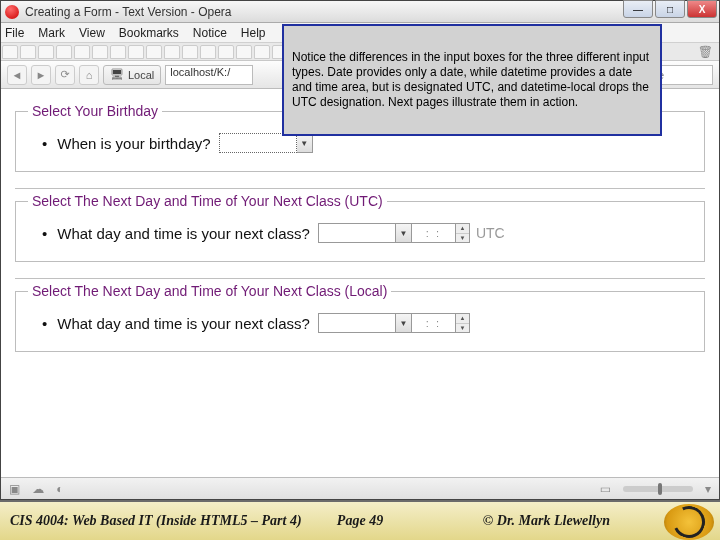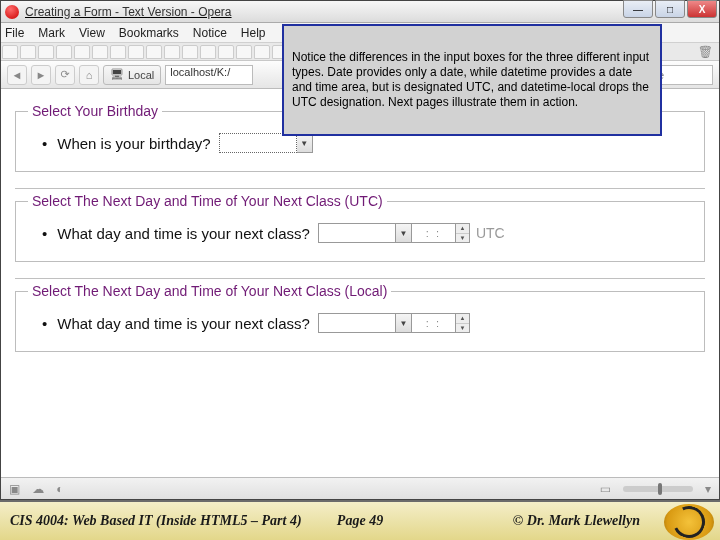--- a/index.html
+++ b/index.html
@@ -1,20 +1,20 @@
 <!DOCTYPE html>
 <html><head>
 <meta charset="utf-8">
 <style>
   * { box-sizing: border-box; margin: 0; padding: 0; }
   body { font-family: Arial, sans-serif; font-size: 12px; background: #5a7ba8; width: 720px; height: 540px; overflow: hidden; position: relative; }
 
   
   .window { position: absolute; top: 0; left: 0; right: 0; bottom: 40px; background: #f0f0f0; border: 1px solid #444; display: flex; flex-direction: column; }
-  .titlebar { height: 22px; background: linear-gradient(#f7f7f7,#dcdcdc); display: flex; align-items: center; padding: 0 4px; border-bottom: 1px solid #aaa; position: relative; text-decoration: underline; }
+  .titlebar { height: 22px; background: linear-gradient(#f7f7f7,#dcdcdc); display: flex; align-items: center; padding: 0 4px; border-bottom: 1px solid #aaa; position: relative; }
   .titlebar .opera-icon { width: 14px; height: 14px; border-radius: 50%; background: radial-gradient(circle at 40% 30%, #ff6b6b, #c00); margin-right: 6px; }
   .titlebar .title { font-size: 12px; color: #333; }
   .win-controls { position: absolute; right: 2px; top: -1px; display: flex; }
   .win-btn { width: 30px; height: 18px; margin-left: 2px; border: 1px solid #888; border-radius: 0 0 3px 3px; display: flex; align-items: center; justify-content: center; font-size: 10px; background: linear-gradient(#e9eef6,#c9d4e6); }
   .win-btn.close { background: linear-gradient(#e88,#c33); color:#fff; font-weight:bold; }
   .win-btn.max { }
   .win-btn.min { }
 
   
   .menubar { height: 20px; background: #f4f4f4; display: flex; align-items: center; padding: 0 4px; border-bottom: 1px solid #d0d0d0; font-size: 12px; color:#222;}
@@ -55,21 +55,21 @@
 
   
   .browser-status { height:22px; background:linear-gradient(#f2f2f2,#e0e0e0); border-top:1px solid #bbb; display:flex; align-items:center; padding:0 8px; gap:12px; color:#888; font-size:12px;}
   .browser-status .sp { flex:1;}
   .browser-status .zoom { width:70px; height:6px; background:#ccc; border-radius:3px; position:relative;}
   .browser-status .zoom::after { content:''; position:absolute; left:50%; top:-3px; width:4px; height:12px; background:#777; border-radius:2px;}
 
   
   .slide-footer { position:absolute; bottom:0; left:0; right:0; height:40px; background:linear-gradient(#f4eec8,#e3d78a); border-top:2px solid #6b6b6b; display:flex; align-items:center; padding:0 10px; font-family:"Times New Roman",serif; font-style:italic; font-weight:bold; font-size:14px; color:#1a1a1a;gap:32px;}
   .slide-footer .mid { position:absolute; left:50%; transform:translateX(-50%);}
-  .slide-footer .right { margin-left:auto; margin-right:70px;}
+  .slide-footer .right { margin-left:auto; margin-right:100px;}
   .slide-footer .logo { position:absolute; right:6px; top:2px; width:50px; height:36px; border-radius:50%; background:radial-gradient(circle at 50% 50%, #f4c23a 0%, #d99a12 70%, #9b6a08 100%); display:flex; align-items:center; justify-content:center; overflow:hidden;}
   .slide-footer .logo::after{content:''; width:26px; height:26px; border:3px solid #222; border-radius:50%; border-left-color:transparent; transform:rotate(20deg);}
 </style>
 </head>
 <body>
 
 <div class="window">
 
   <div class="titlebar">
     <div class="opera-icon"></div>

